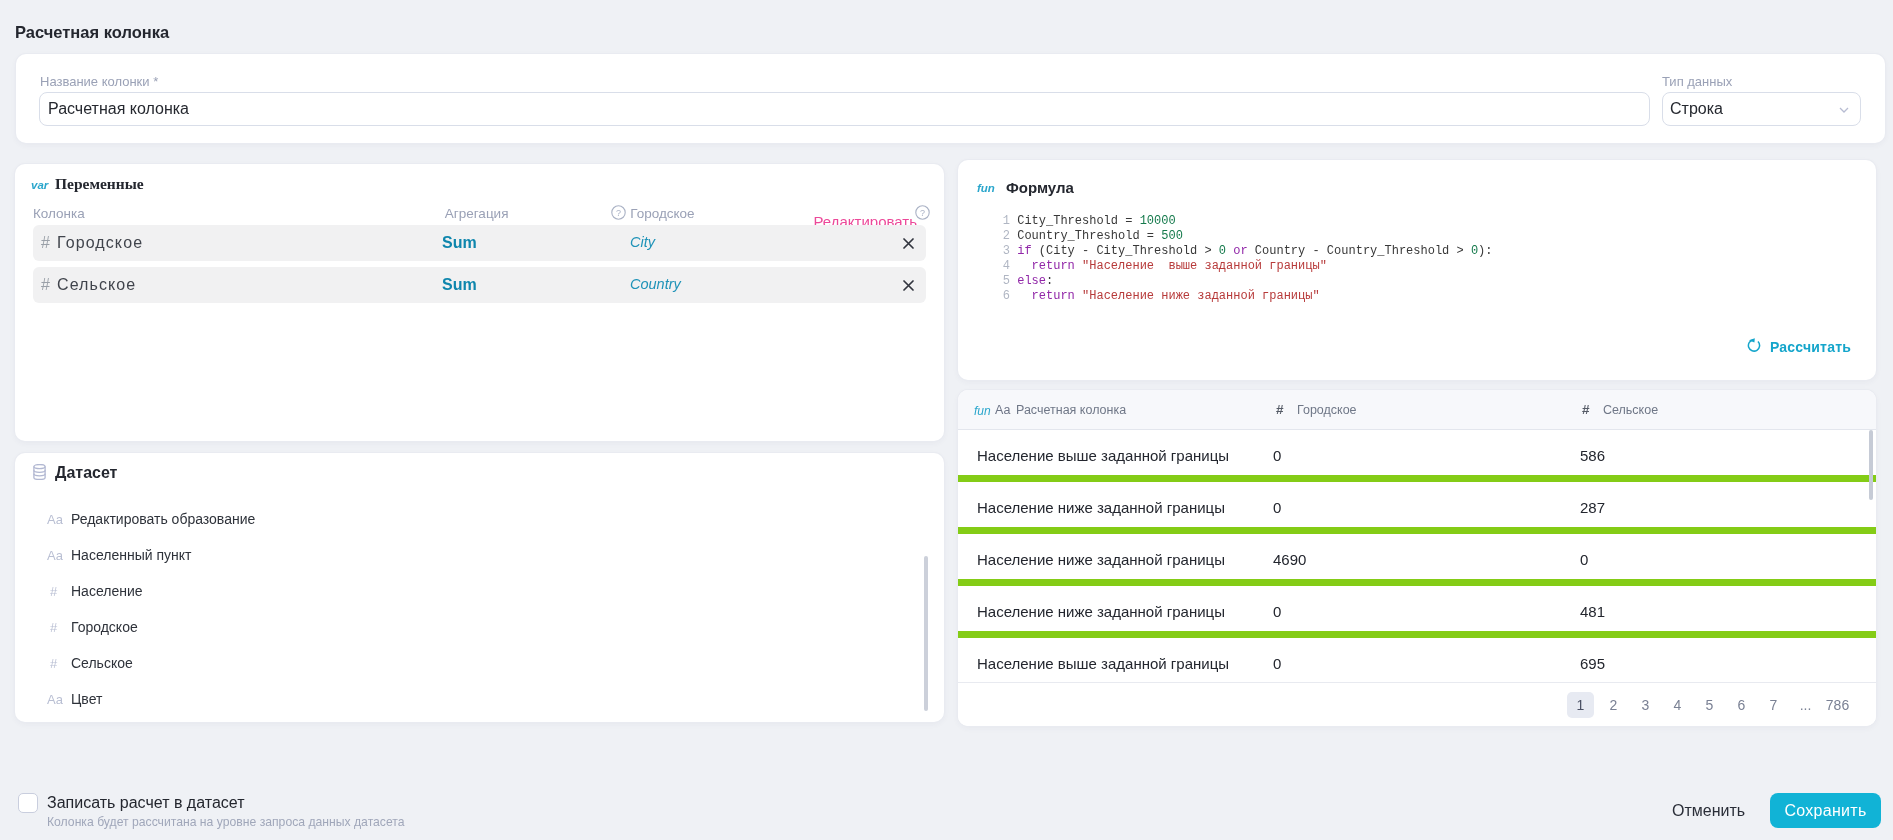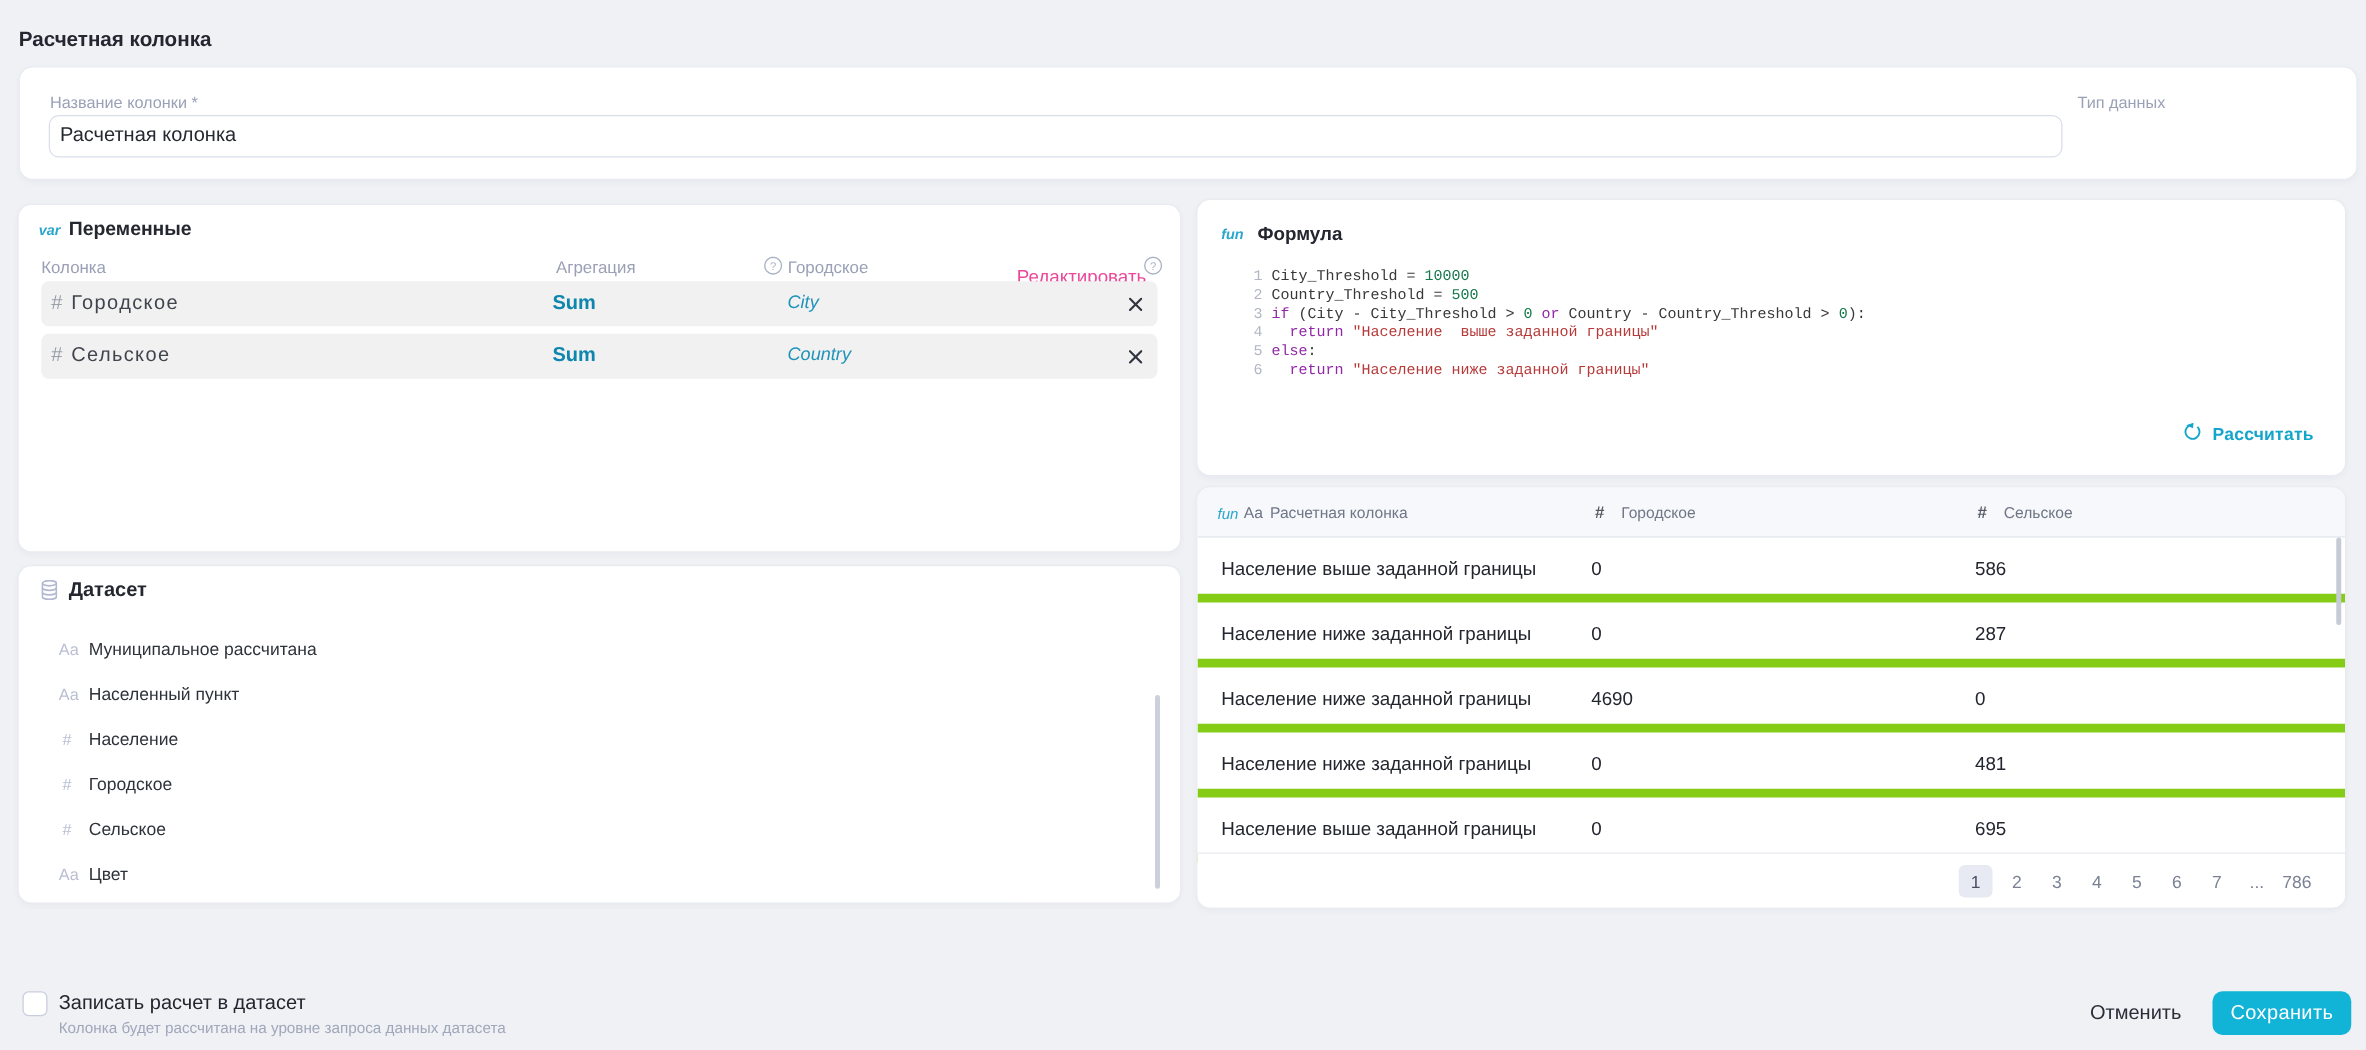--- a/index.html
+++ b/index.html
@@ -76,25 +76,31 @@
 </head>
 <body>
   <div id="title">Расчетная колонка</div>
 
   <div class="card" id="cardTop">
     <div class="lbl" style="left:24px; top:20px;">Название колонки *</div>
     <div class="fieldbox" style="left:23px; top:38px; width:1611px; height:34px;">
       <div style="position:absolute; left:8px; top:7px; font-size:16px; color:#25282f;">Расчетная колонка</div>
     </div>
     <div class="lbl" style="left:1646px; top:20px;">Тип данных</div>
+    <div class="fieldbox" style="left:1646px; top:38px; width:199px; height:34px;">
+      <div style="position:absolute; left:7px; top:7px; font-size:16px; color:#25282f;">Строка</div>
+      <svg style="position:absolute; right:10px; top:11px;" width="12" height="12" viewBox="0 0 12 12">
+        <path d="M2 4l4 4 4-4" fill="none" stroke="#b7bcd2" stroke-width="1.3"></path>
+      </svg>
+    </div>
   </div>
 
   <div class="card" id="cardVar">
     <span class="ico-it" style="position:absolute; left:16px; top:14.5px;">var</span>
-    <span class="hdr" style="position:absolute; left:40px; top:11px; font-size:15.5px;">Переменные</span>
+    <span class="hdr" style="position:absolute; left:40px; top:11px; font-size:15.5px;font-family:Liberation Serif, serif;">Переменные</span>
     <span class="cyan" style="position:absolute; right:27px; top:9.5px; font-size:15px;">Редактировать</span>
     <div class="lbl" style="left:18px; top:42px; font-size:13.5px;">Колонка</div>
     <div class="lbl" style="left:429.8px; top:42px; font-size:13.5px;">Агрегация</div>
     <svg style="position:absolute; left:596px; top:41px;" width="15" height="15" viewBox="0 0 15 15">
       <circle cx="7.5" cy="7.5" r="6.7" fill="none" stroke="#aab2c5" stroke-width="1.1"></circle>
       <text x="7.5" y="10.8" text-anchor="middle" font-size="9" fill="#aab2c5">?</text>
     </svg>
     <div class="lbl" style="left:615.3px; top:42px; font-size:13.5px;">Городское</div>
     <svg style="position:absolute; left:900px; top:41px;" width="15" height="15" viewBox="0 0 15 15">
       <circle cx="7.5" cy="7.5" r="6.7" fill="none" stroke="#aab2c5" stroke-width="1.1"></circle>
@@ -123,21 +129,21 @@
 
   <div class="card" id="cardDs">
     <svg style="position:absolute; left:17.5px; top:10.5px;" width="13" height="16" viewBox="0 0 13 16">
       <ellipse cx="6.5" cy="2.6" rx="5.6" ry="2.1" fill="none" stroke="#b2b8d2" stroke-width="1.3"></ellipse>
       <path d="M0.9 2.6v10.8c0 1.15 2.5 2.1 5.6 2.1s5.6-0.95 5.6-2.1V2.6" fill="none" stroke="#b2b8d2" stroke-width="1.3"></path>
       <path d="M0.9 6.2c0 1.15 2.5 2.1 5.6 2.1s5.6-0.95 5.6-2.1" fill="none" stroke="#b2b8d2" stroke-width="1.3"></path>
       <path d="M0.9 9.8c0 1.15 2.5 2.1 5.6 2.1s5.6-0.95 5.6-2.1" fill="none" stroke="#b2b8d2" stroke-width="1.3"></path>
     </svg>
     <span class="hdr" style="position:absolute; left:40px; top:11px;">Датасет</span>
     <span class="dsico" style="left:32px; top:59px;">Аа</span>
-    <span class="dsitem" style="left:56px; top:58px;">Муниципальное рассчитана</span>
+    <span class="dsitem" style="left:56px; top:58px;">Редактировать образование</span>
     <span class="dsico" style="left:32px; top:95px;">Аа</span>
     <span class="dsitem" style="left:56px; top:94px;">Населенный пункт</span>
     <span class="dsico" style="left:35px; top:131px;">#</span>
     <span class="dsitem" style="left:56px; top:130px;">Население</span>
     <span class="dsico" style="left:35px; top:167px;">#</span>
     <span class="dsitem" style="left:56px; top:166px;">Городское</span>
     <span class="dsico" style="left:35px; top:203px;">#</span>
     <span class="dsitem" style="left:56px; top:202px;">Сельское</span>
     <span class="dsico" style="left:32px; top:239px;">Аа</span>
     <span class="dsitem" style="left:56px; top:238px;">Цвет</span>

